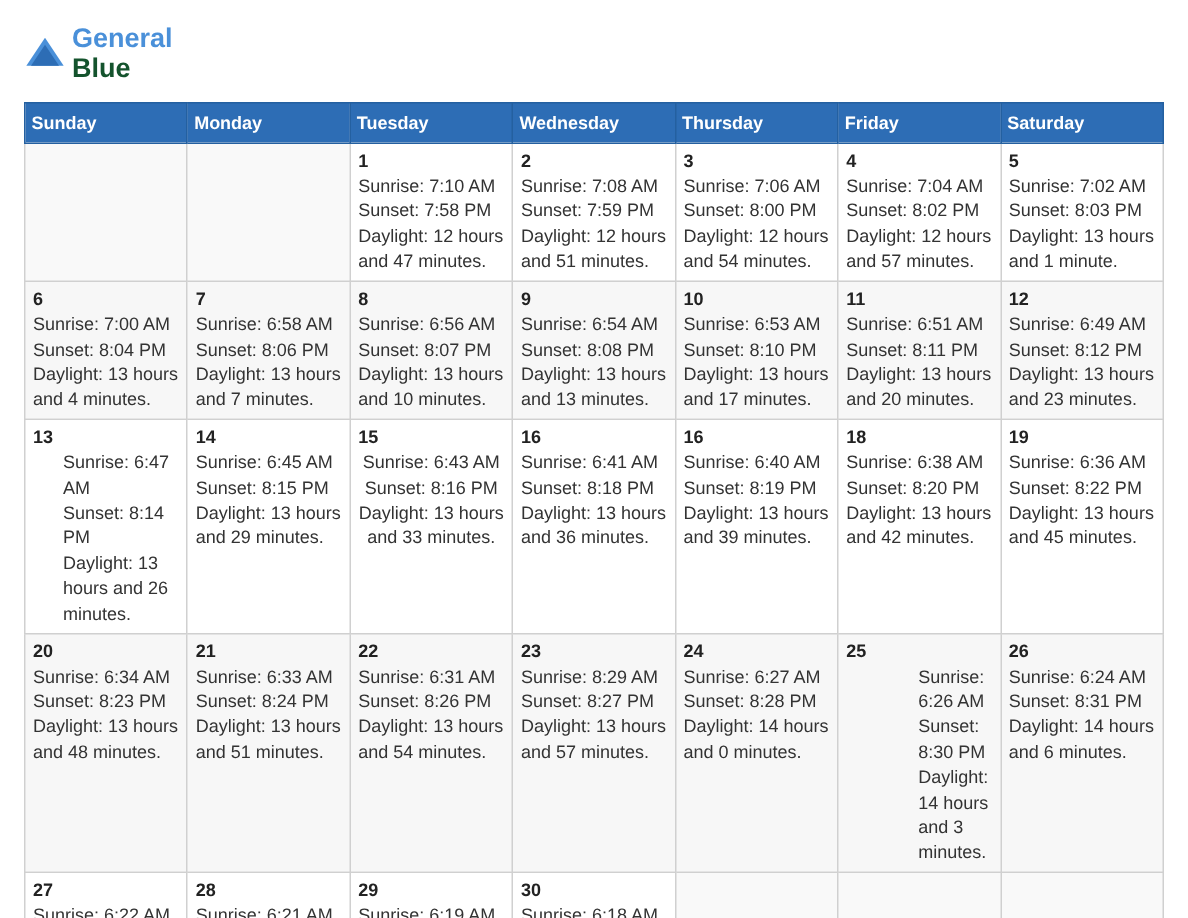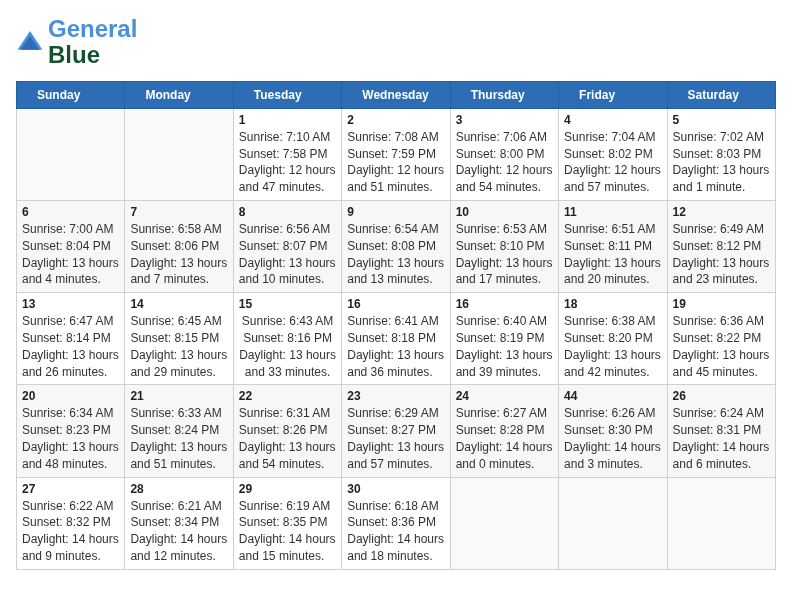--- a/index.html
+++ b/index.html
@@ -15,21 +15,21 @@
       justify-content: space-between;
       align-items: flex-start;
       margin-bottom: 12px;
     }
     .logo {
       display: flex;
       align-items: center;
       gap: 4px;
     }
     .logo-text {
-      font-size: 24px;
+      font-size: 18px;
       font-weight: bold;
       color: #1a3a5c;
       line-height: 1.1;
     }
     .logo-text span {
       color: #4a90d9;
     }
     .logo-icon {
       width: 28px;
       height: 28px;
@@ -49,21 +49,21 @@
     .calendar {
       width: 100%;
       border-collapse: collapse;
       border: 1px solid #ccc;
     }
     .calendar th {
       background-color: #2d6db5;
       color: #fff;
       font-size: 12px;
       font-weight: bold;
-      padding: 6px 20px;
+      padding: 6px 4px;
       text-align: left;
       border: 1px solid #2460a0;
     }
     .calendar td {
       vertical-align: top;
       border: 1px solid #d0d0d0;
       padding: 4px 5px;
       width: 108px;
       min-height: 80px;
       font-size: 10px;
@@ -196,21 +196,21 @@
         <td>
           <span class="day-num">12</span>
           <div class="day-info" style="white-space: pre-line;">Sunrise: 6:49 AM
 Sunset: 8:12 PM
 Daylight: 13 hours and 23 minutes.</div>
         </td>
       </tr>
       <tr>
         <td>
           <span class="day-num">13</span>
-          <div class="day-info" style="white-space: pre-line;">Sunrise: 6:47 AM
+          <div class="day-info" style="white-space: pre-line; margin-left: 20px;">Sunrise: 6:47 AM
 Sunset: 8:14 PM
 Daylight: 13 hours and 26 minutes.</div>
         </td>
         <td>
           <span class="day-num">14</span>
           <div class="day-info" style="white-space: pre-line;">Sunrise: 6:45 AM
 Sunset: 8:15 PM
 Daylight: 13 hours and 29 minutes.</div>
         </td>
         <td>
@@ -258,33 +258,33 @@
 Daylight: 13 hours and 51 minutes.</div>
         </td>
         <td>
           <span class="day-num">22</span>
           <div class="day-info" style="white-space: pre-line;">Sunrise: 6:31 AM
 Sunset: 8:26 PM
 Daylight: 13 hours and 54 minutes.</div>
         </td>
         <td>
           <span class="day-num">23</span>
-          <div class="day-info" style="white-space: pre-line;">Sunrise: 6:29 AM
+          <div class="day-info" style="white-space: pre-line;">Sunrise: 8:29 AM
 Sunset: 8:27 PM
 Daylight: 13 hours and 57 minutes.</div>
         </td>
         <td>
           <span class="day-num">24</span>
           <div class="day-info" style="white-space: pre-line;">Sunrise: 6:27 AM
 Sunset: 8:28 PM
 Daylight: 14 hours and 0 minutes.</div>
         </td>
         <td>
-          <span class="day-num">44</span>
-          <div class="day-info" style="white-space: pre-line;">Sunrise: 6:26 AM
+          <span class="day-num">25</span>
+          <div class="day-info" style="white-space: pre-line; margin-left: 48px;">Sunrise: 6:26 AM
 Sunset: 8:30 PM
 Daylight: 14 hours and 3 minutes.</div>
         </td>
         <td>
           <span class="day-num">26</span>
           <div class="day-info" style="white-space: pre-line;">Sunrise: 6:24 AM
 Sunset: 8:31 PM
 Daylight: 14 hours and 6 minutes.</div>
         </td>
       </tr>

